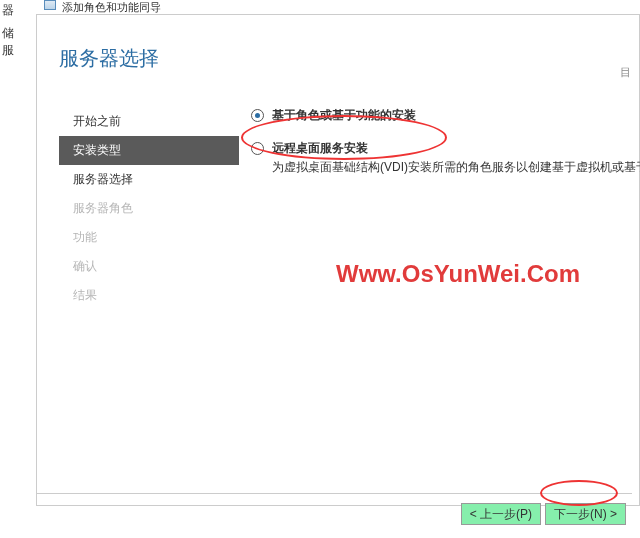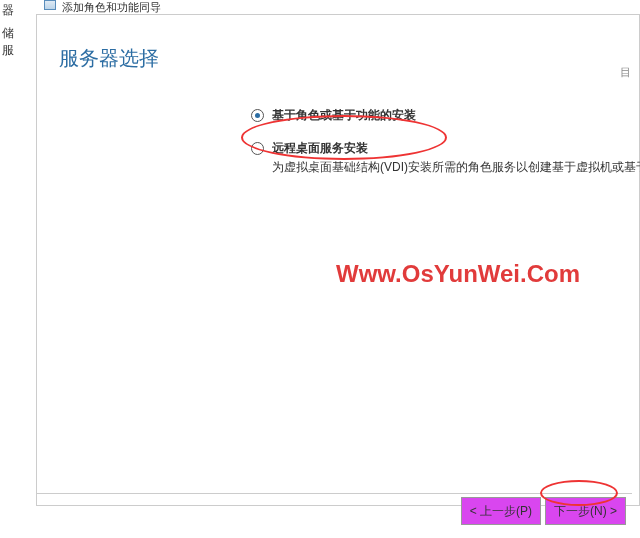--- a/index.html
+++ b/index.html
@@ -149,23 +149,23 @@
     border-top: 1px solid #ccc;
   }
   .bottom-btns {
     position: absolute;
     right: 14px; bottom: 13px;
     display: flex;
     gap: 4px;
   }
   .btn {
     min-width: 72px;
-    height: 28px;
+    height: 22px;
     border: 1px solid #999;
-    background: #d946ef;
+    background: #86efac;
     font-size: 12px;
     display: flex;
     align-items: center;
     justify-content: center;
     padding: 0 8px;
     cursor: pointer;
   }
 </style>
 </head>
 <body>
@@ -177,20 +177,29 @@
 
 <div class="topbar">
   <span class="box-icon"></span>
   <span>添加角色和功能同导</span>
 </div>
 
 <div class="wizard">
   <div class="wizard-title">服务器选择</div>
   <div class="destline">目</div>
 
+  <div class="wizard-nav">
+    <div class="nav-item">开始之前</div>
+    <div class="nav-item selected">安装类型</div>
+    <div class="nav-item">服务器选择</div>
+    <div class="nav-item disabled">服务器角色</div>
+    <div class="nav-item disabled">功能</div>
+    <div class="nav-item disabled">确认</div>
+    <div class="nav-item disabled">结果</div>
+  </div>
 
   <div class="content">
 
     <div class="option">
       <span class="radio checked"></span>
       <div class="option-body">
         <div class="option-title">基于角色或基于功能的安装</div>
       </div>
     </div>
 

